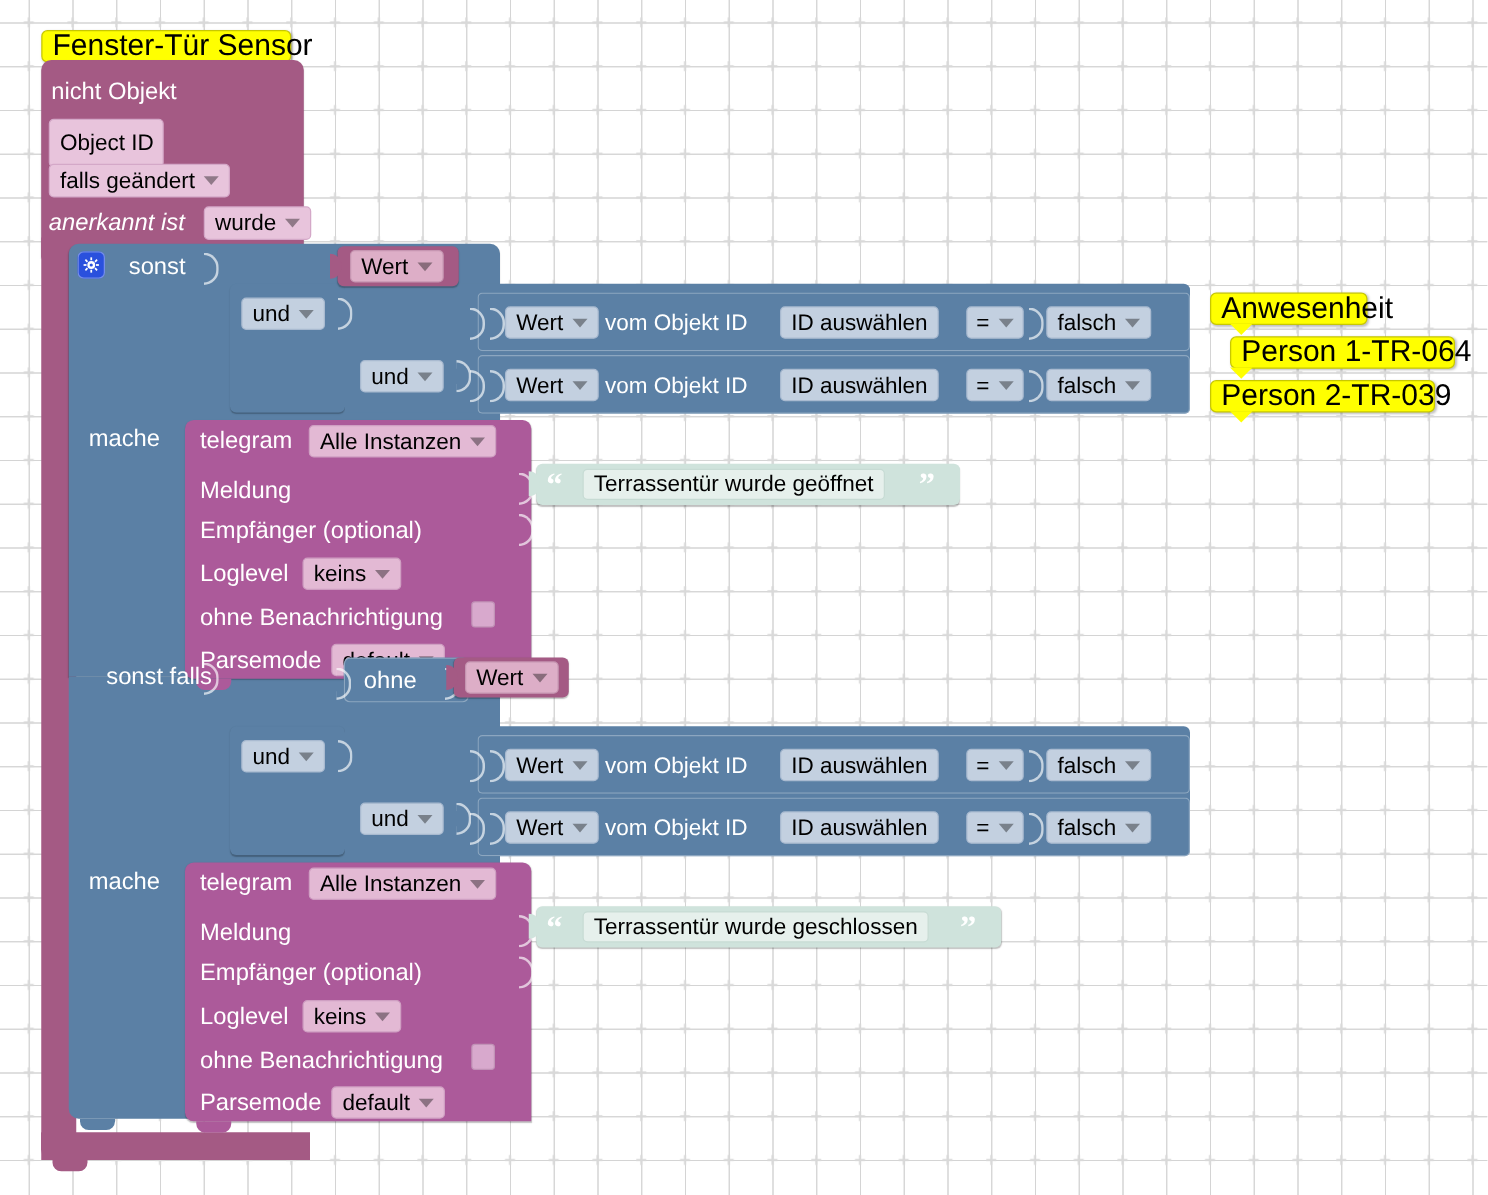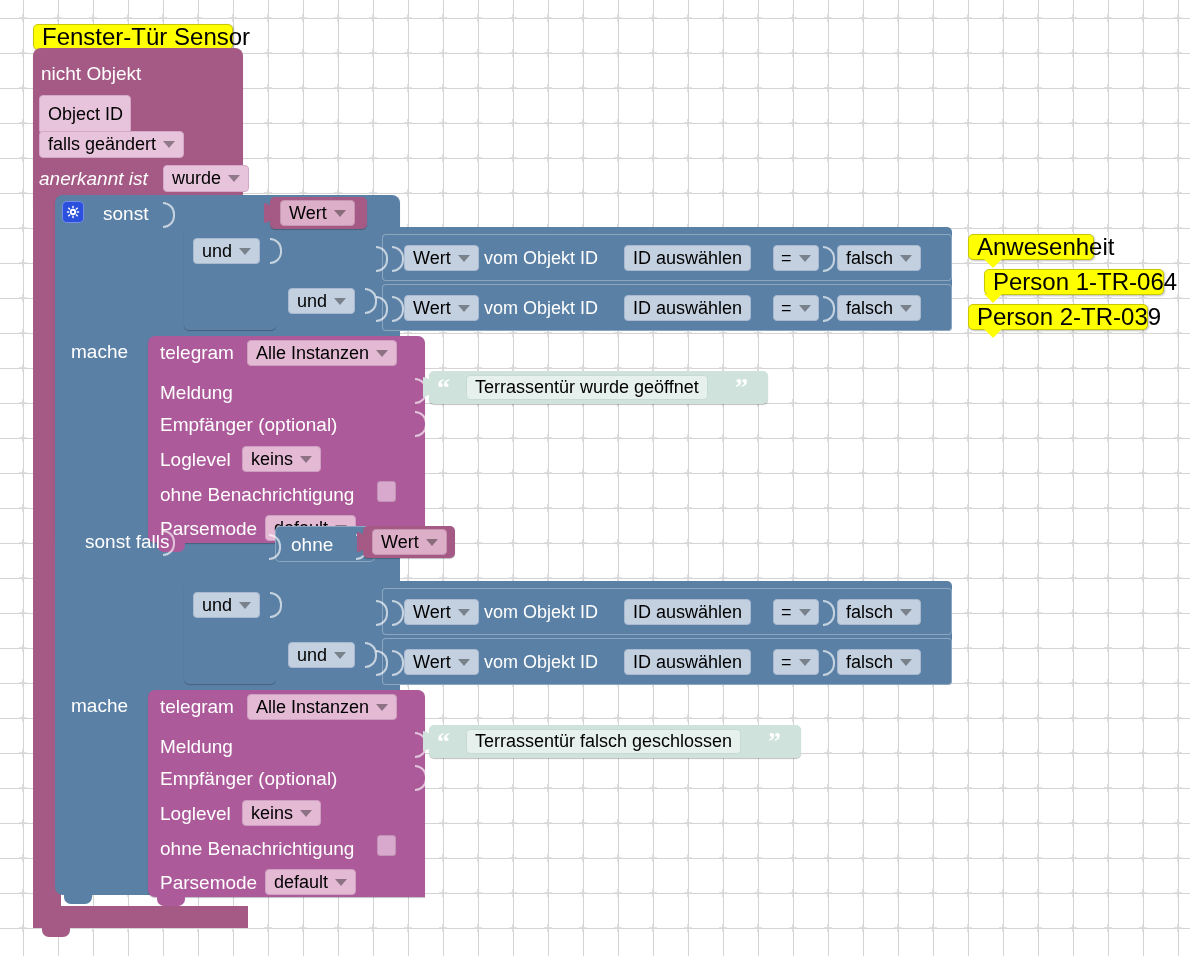--- a/index.html
+++ b/index.html
@@ -452,17 +452,17 @@
   <div class="lbl" style="left:160px; top:873px;">Parsemode</div>
   <div class="field pink" style="left:265px; top:869px;">
     <span>default</span>
     <i class="caret"></i>
   </div>
 
   <div class="blk mint shadow" style="left:429px; top:725px; width:372px; height:33px; border-radius:5px;"></div>
   <div class="plug mint" style="left:423px; top:731px;"></div>
   <span class="quote" style="left:437px; top:729px;">“</span>
   <div class="field mintf" style="left:466px; top:729px; height:25px;">
-    <span>Terrassentür falsch geschlossen</span>
+    <span>Terrassentür wurde geschlossen</span>
   </div>
   <span class="quote" style="left:768px; top:729px;">”</span>
 
 </div>
 
 </body></html>

